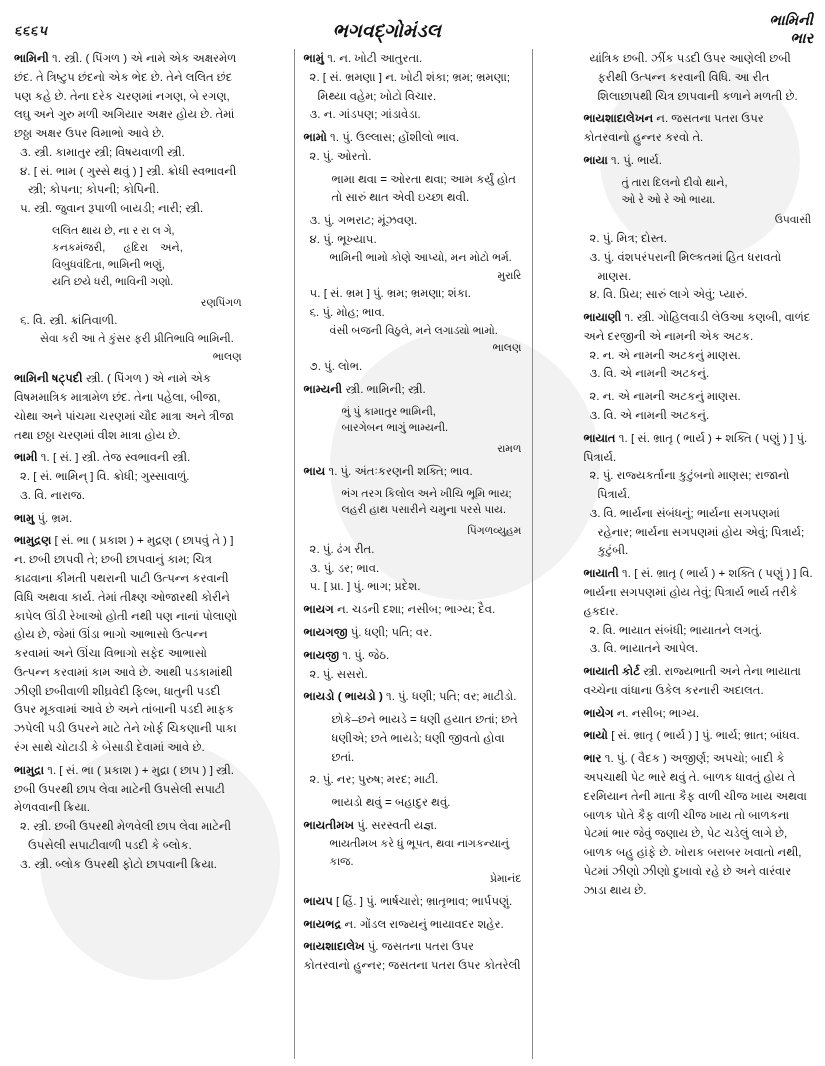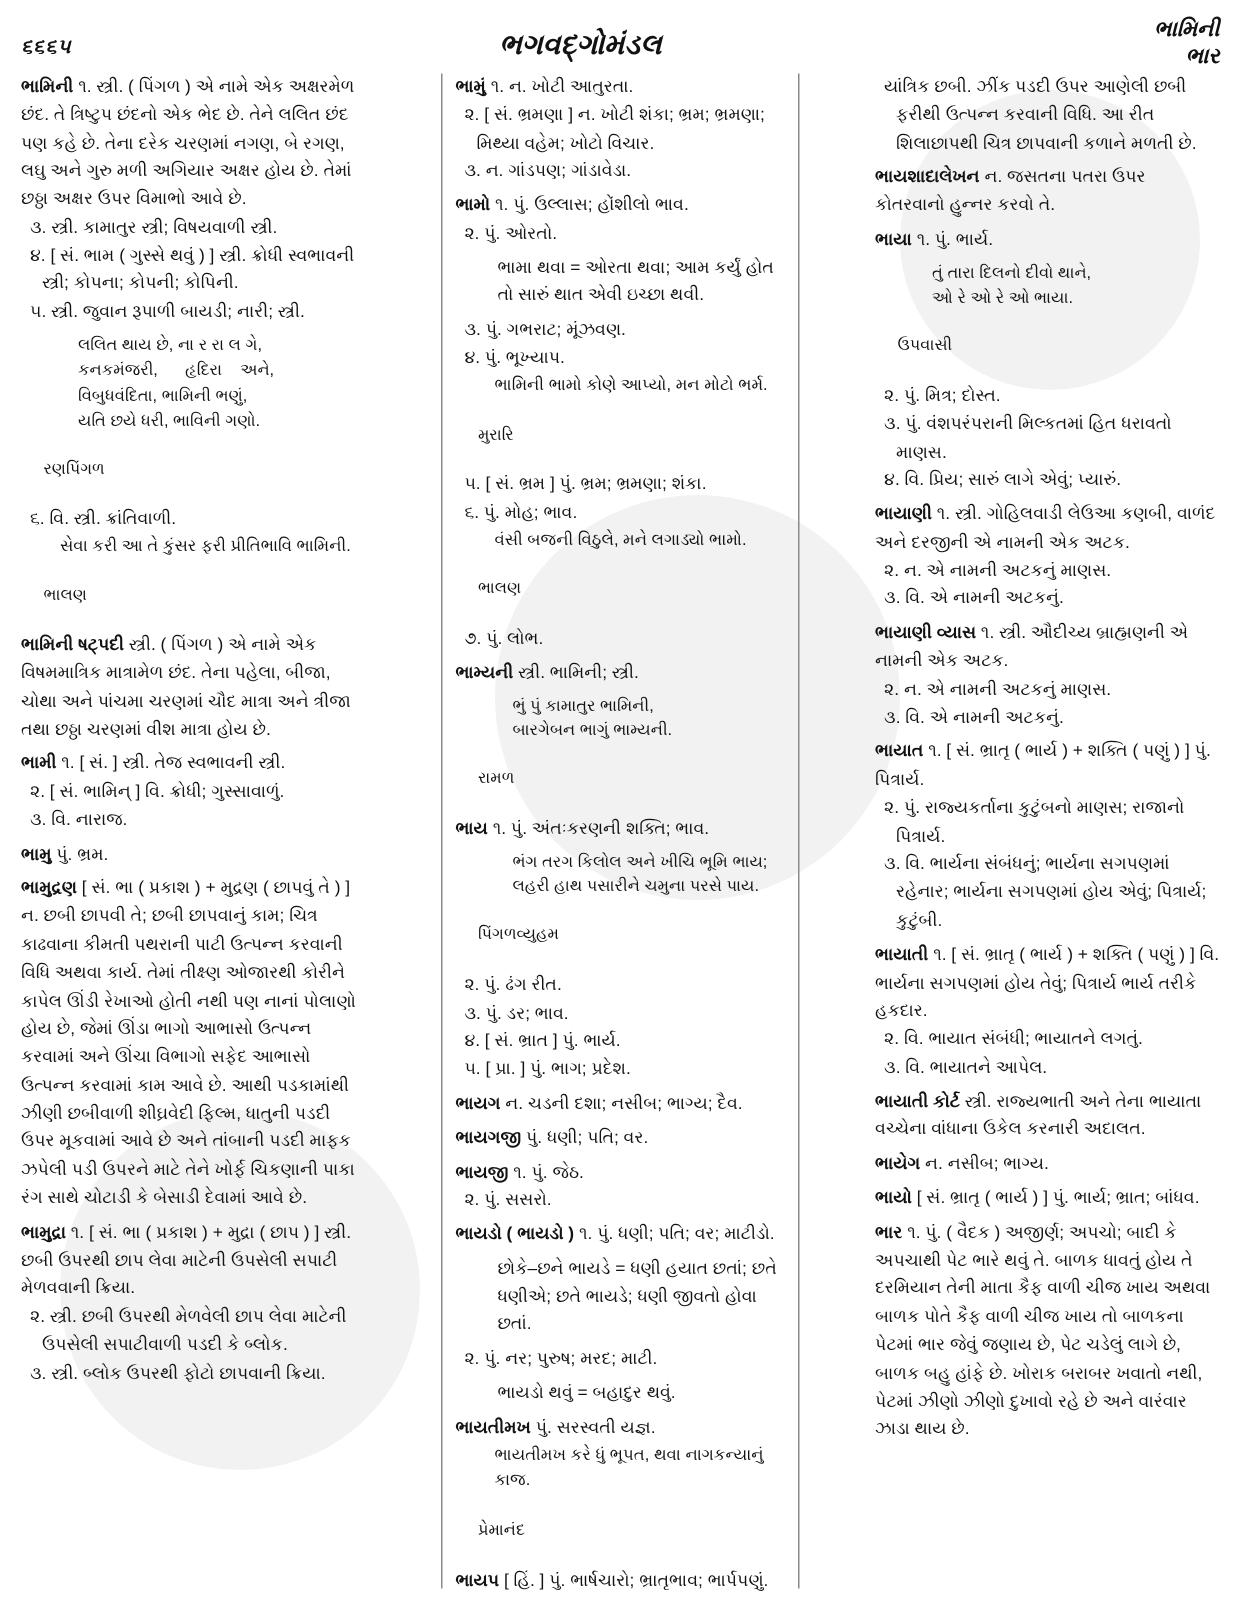--- a/index.html
+++ b/index.html
@@ -28,21 +28,21 @@
   .col.c1{padding-right:9px;}
   .col.c2{padding:0 9px;border-left:1px solid #8a8a8a;border-right:1px solid #8a8a8a;}
   .col.c3{padding-left:9px;}
 
   .entry{margin:0 0 1px 0;}
   .entry.gap{margin-top:4px;}
   .hw{font-weight:700;}
   .sense{margin:0;padding-left:14px;text-indent:-8px;}
   .sense.first{padding-left:0;text-indent:0;}
   .quote{margin:0;padding-left:26px;font-size:11px;}
-  .attrib{text-align:left;font-size:10.8px;margin:15px;padding-right:2px;}
+  .attrib{text-align:right;font-size:10.8px;margin:0;padding-right:2px;}
   .verse{margin:4px;padding-left:34px;font-size:10.9px;line-height:1.55;}
   .verseline{white-space:pre-wrap;}
   .idiom{margin:4px;padding-left:24px;}
 </style>
 </head>
 <body>
 
 <div class="wm wm1"></div>
 <div class="wm wm2"></div>
 <div class="wm wm3"></div>
@@ -126,21 +126,20 @@
         </div>
         <div class="entry gap">
           <p class="sense first"><span class="hw">ભાય </span>૧. પું. અંતઃકરણની શક્તિ; ભાવ.</p>
           <div class="verse">
             <div class="verseline">ભંગ તરગ કિલોલ અને ખીચિ ભૂમિ ભાય;</div>
             <div class="verseline">લહરી હાથ પસારીને ચમુના પરસે પાય.</div>
           </div>
           <p class="attrib">પિંગળવ્યુહમ</p>
           <p class="sense">૨. પું. ઢંગ રીત.</p>
           <p class="sense">૩. પું. ડર; ભાવ.</p>
-          <p class="sense">૪. [ સં. ભ્રાત ] પું. ભાર્ય.</p>
           <p class="sense">૫. [ પ્રા. ] પું. ભાગ; પ્રદેશ.</p>
         </div>
         <div class="entry gap">
           <p class="sense first"><span class="hw">ભાયગ </span>ન. ચડની દશા; નસીબ; ભાગ્ય; દૈવ.</p>
         </div>
         <div class="entry gap">
           <p class="sense first"><span class="hw">ભાયગજી </span>પું. ધણી; પતિ; વર.</p>
         </div>
         <div class="entry gap">
           <p class="sense first"><span class="hw">ભાયજી </span>૧. પું. જેઠ.</p>
@@ -184,21 +183,20 @@
           <p class="sense">૨. પું. મિત્ર; દોસ્ત.</p>
           <p class="sense">૩. પું. વંશપરંપરાની મિલ્કતમાં હિત ધરાવતો માણસ.</p>
           <p class="sense">૪. વિ. પ્રિય; સારું લાગે એવું; પ્યારું.</p>
         </div>
         <div class="entry gap">
           <p class="sense first"><span class="hw">ભાયાણી </span>૧. સ્ત્રી. ગોહિલવાડી લેઉઆ કણબી, વાળંદ અને દરજીની એ નામની એક અટક.</p>
           <p class="sense">૨. ન. એ નામની અટકનું માણસ.</p>
           <p class="sense">૩. વિ. એ નામની અટકનું.</p>
         </div>
         <div class="entry gap">
-          <p class="sense first"><span class="hw">ભાયાણી વ્યાસ </span>૧. સ્ત્રી. ઔદીચ્ય બ્રાહ્મણની એ નામની એક અટક.</p>
           <p class="sense">૨. ન. એ નામની અટકનું માણસ.</p>
           <p class="sense">૩. વિ. એ નામની અટકનું.</p>
         </div>
         <div class="entry gap">
           <p class="sense first"><span class="hw">ભાયાત </span>૧. [ સં. ભ્રાતૃ ( ભાર્ય ) + શક્તિ ( પણું ) ] પું. પિત્રાર્ય.</p>
           <p class="sense">૨. પું. રાજ્યકર્તાના કુટુંબનો માણસ; રાજાનો પિત્રાર્ય.</p>
           <p class="sense">૩. વિ. ભાર્યના સંબંધનું; ભાર્યના સગપણમાં રહેનાર; ભાર્યના સગપણમાં હોય એવું; પિત્રાર્ય; કુટુંબી.</p>
         </div>
         <div class="entry gap">
           <p class="sense first"><span class="hw">ભાયાતી </span>૧. [ સં. ભ્રાતૃ ( ભાર્ય ) + શક્તિ ( પણું ) ] વિ. ભાર્યના સગપણમાં હોય તેવું; પિત્રાર્ય ભાર્ય તરીકે હકદાર.</p>

